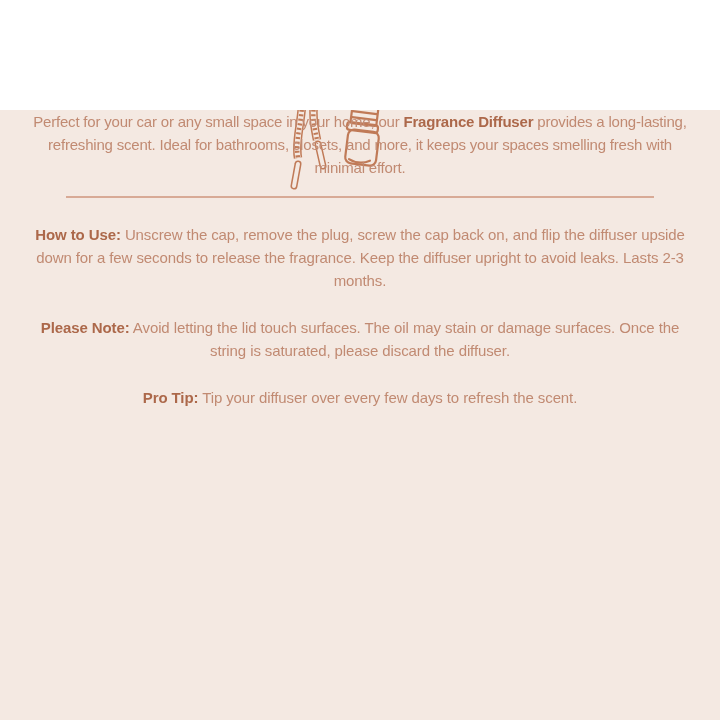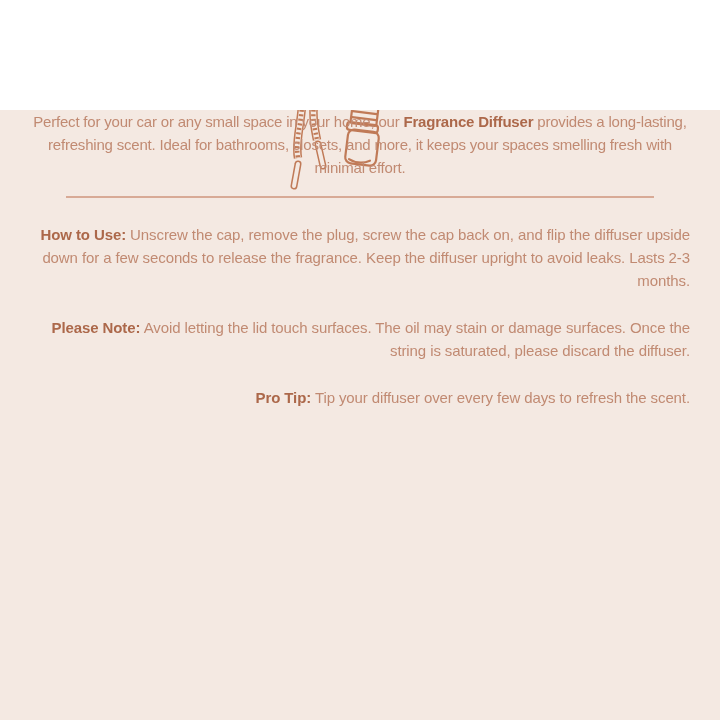--- a/index.html
+++ b/index.html
@@ -41,21 +41,21 @@
   .divider {
     display: block;
     width: 588px;
     height: 2px;
     margin: 17px auto 25px auto;
     background: #d8aa96;
     border: none;
   }
   .para {
     padding: 0 30px;
-    text-align: right;
+    text-align: center;
     letter-spacing: -0.1px;
   }
   .para + .para { margin-top: 24px; }
 </style>
 </head>
 <body>
 
 <div class="page">
 
   <div class="illustration">

